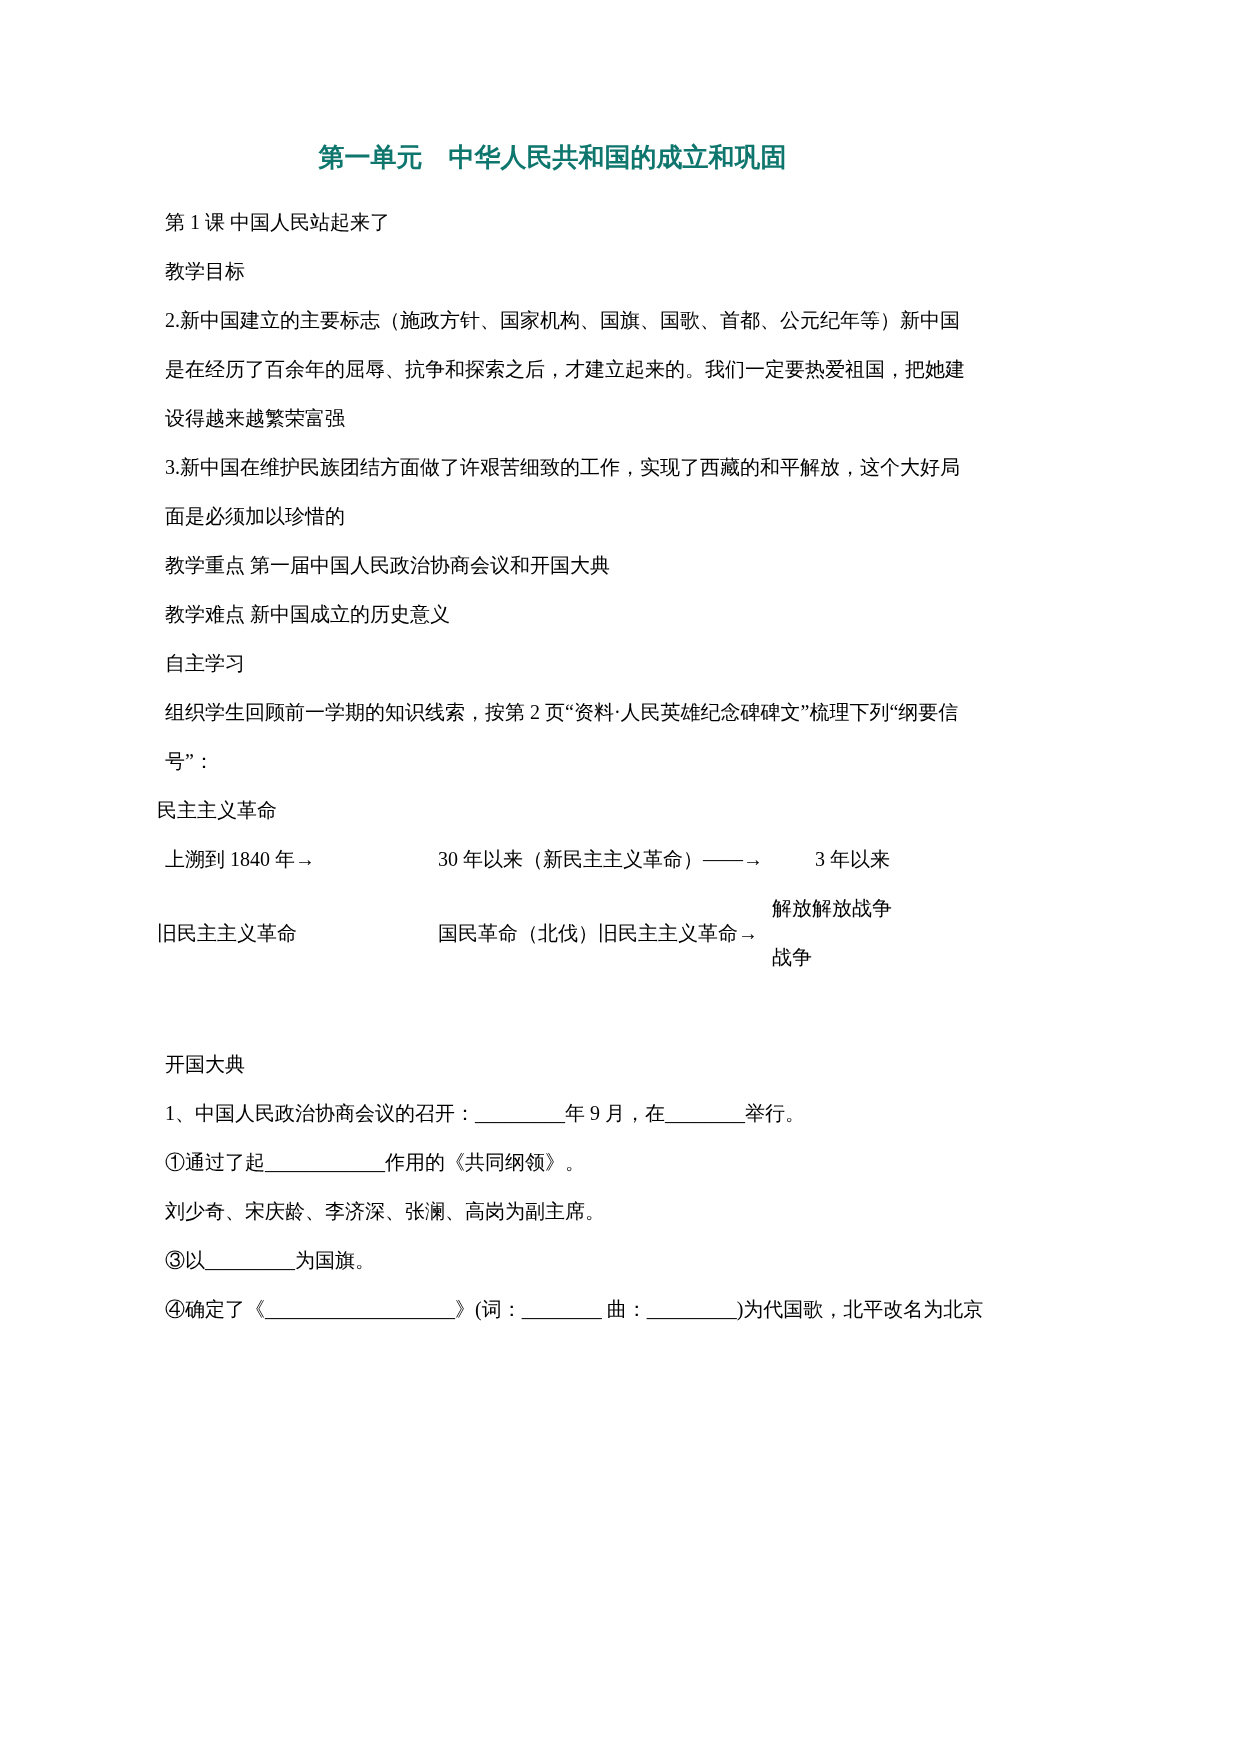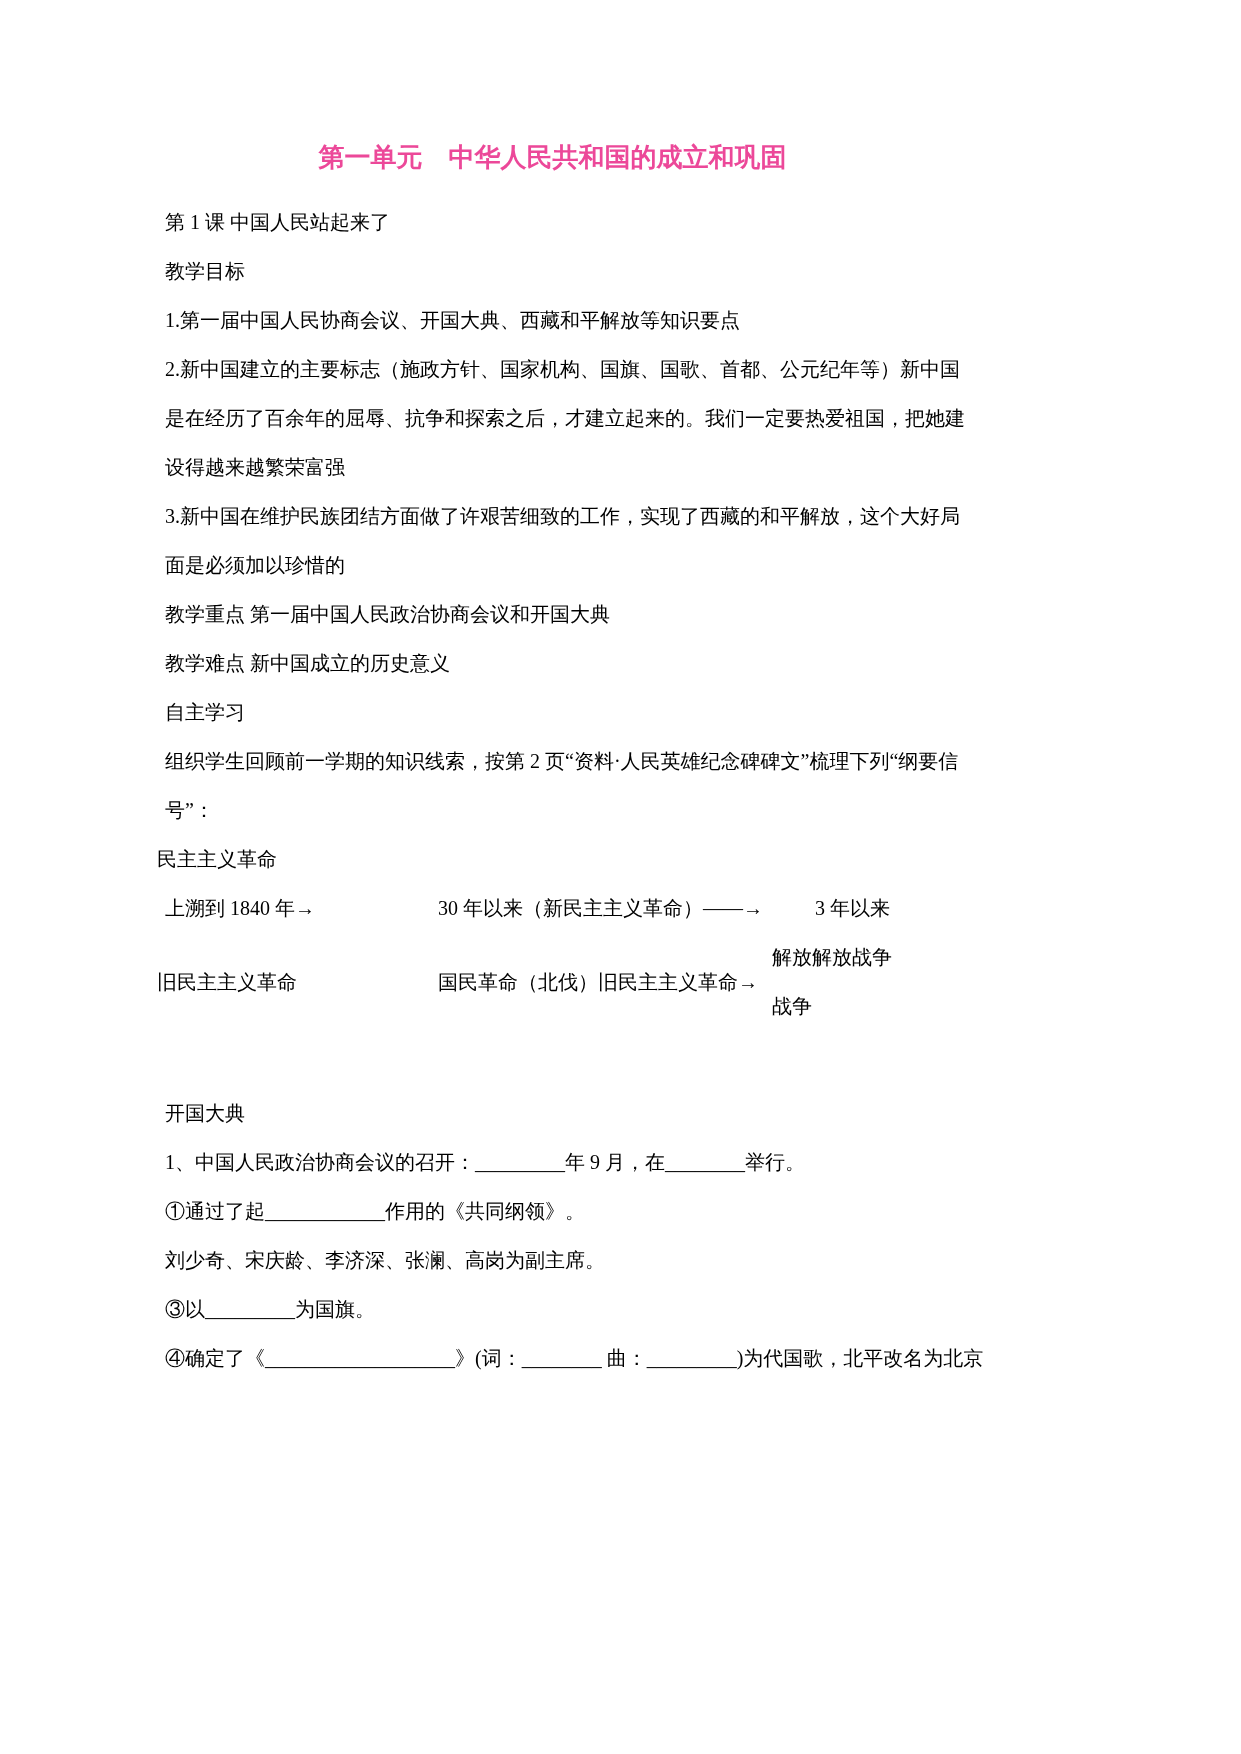--- a/index.html
+++ b/index.html
@@ -24,21 +24,21 @@
     position: absolute;
     left: 165px;
     top: 138px;
     width: 775px;
   }
   .doc-title {
     margin: 0 0 20px 0;
     text-align: center;
     font-size: 26px;
     font-weight: bold;
-    color: #ec4899;
+    color: #0f766e;
     line-height: 40px;
     white-space: nowrap;
   }
   .line {
     margin: 0;
     font-size: 20px;
     line-height: 49px;
     white-space: nowrap;
   }
   .outdent { margin-left: -8px; }
@@ -75,21 +75,20 @@
 </head>
 <body>
 
 <div class="page">
   <div class="content">
 
     <h1 class="doc-title">第一单元　中华人民共和国的成立和巩固</h1>
 
     <p class="line">第 1 课 中国人民站起来了</p>
     <p class="line">教学目标</p>
-    <p class="line">1.第一届中国人民协商会议、开国大典、西藏和平解放等知识要点</p>
     <p class="line">2.新中国建立的主要标志（施政方针、国家机构、国旗、国歌、首都、公元纪年等）新中国</p>
     <p class="line">是在经历了百余年的屈辱、抗争和探索之后，才建立起来的。我们一定要热爱祖国，把她建</p>
     <p class="line">设得越来越繁荣富强</p>
     <p class="line">3.新中国在维护民族团结方面做了许艰苦细致的工作，实现了西藏的和平解放，这个大好局</p>
     <p class="line">面是必须加以珍惜的</p>
     <p class="line">教学重点 第一届中国人民政治协商会议和开国大典</p>
     <p class="line">教学难点 新中国成立的历史意义</p>
     <p class="line">自主学习</p>
     <p class="line">组织学生回顾前一学期的知识线索，按第 2 页“资料·人民英雄纪念碑碑文”梳理下列“纲要信</p>
     <p class="line">号”：</p>

